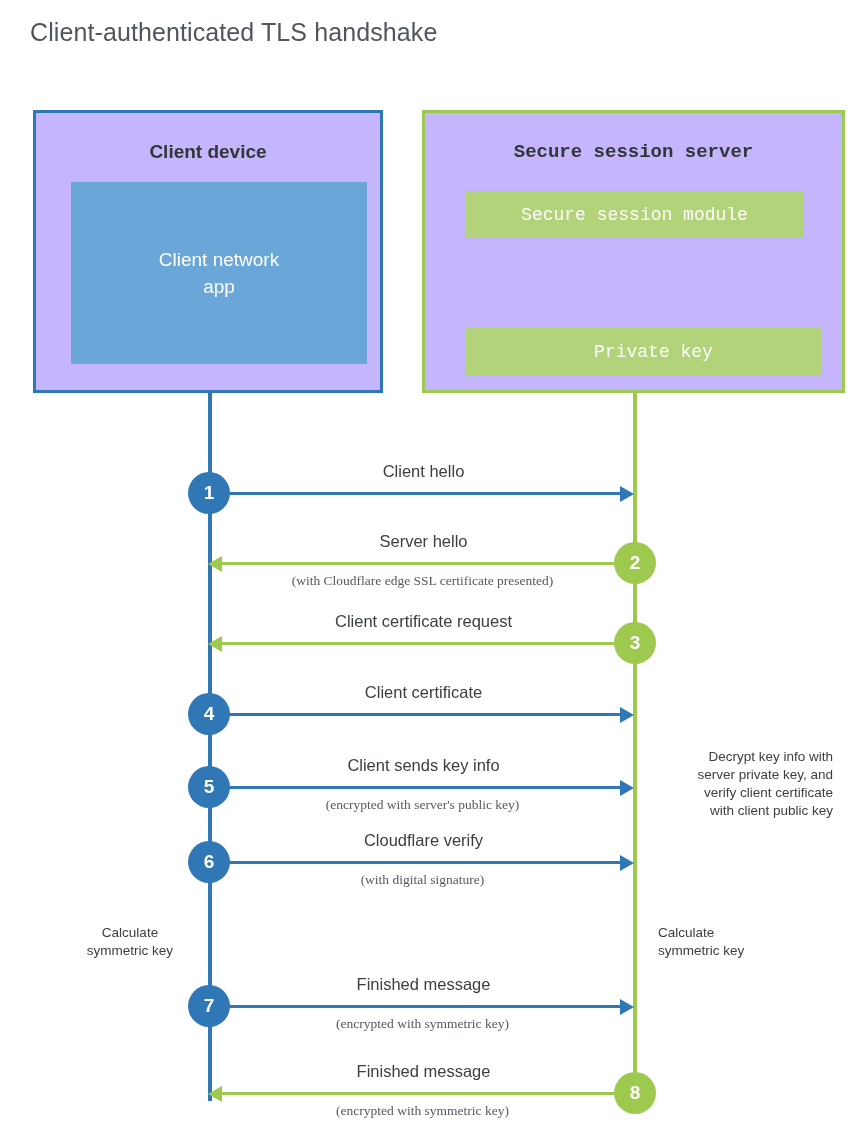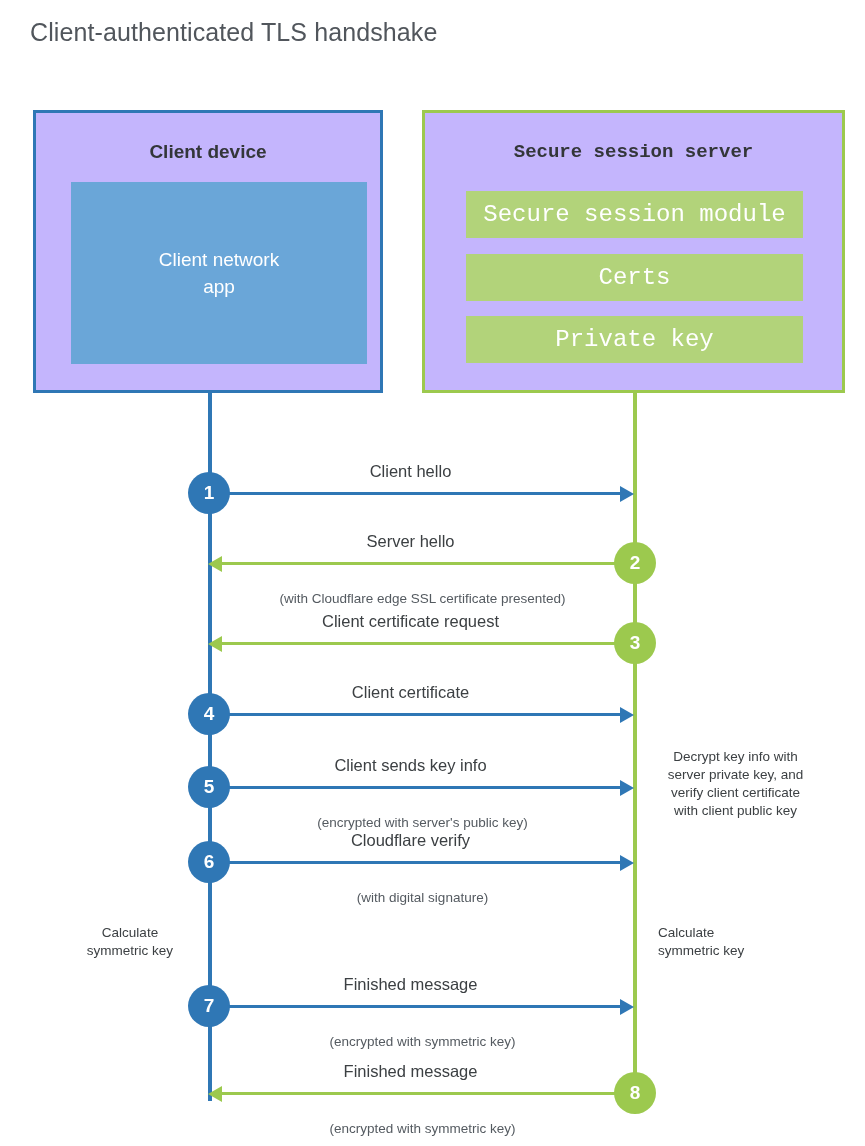--- a/index.html
+++ b/index.html
@@ -80,29 +80,29 @@
     text-align: center;
     white-space: pre-line;
   }
   .server-block {
     position: absolute;
     left: 41px;
     width: 337px;
     height: 47px;
     background: #b2d37a;
     color: #ffffff;
-    font-size: 24px;
+    font-size: 18px;
     display: flex;
     align-items: center;
     justify-content: center;
     text-align: left;
   }
   #server-block-0 { top: 78px; }
   #server-block-1 { top: 141px; }
-  #server-block-2 { top: 203px; }
+  #server-block-2 { top: 215px; padding-left: 19px; }
 
   
   .lifeline {
     position: absolute;
     width: 4px;
   }
   #client-lifeline {
     left: 208px;
     top: 393px;
     height: 708px;
@@ -140,37 +140,38 @@
   .arrowhead.right {
     border-left: 14px solid #2f77b5;
     left: 620px;
   }
   .arrowhead.left {
     border-right: 14px solid #9cc94e;
     left: 208px;
   }
   .msg-label {
     position: absolute;
-    left: 203px;
+    left: 216px;
     width: 415px;
     text-align: center;
     font-size: 16.5px;
     color: #3c4043;
     top: -31px;
     white-space: nowrap;
   }
   .msg-sublabel {
     position: absolute;
     left: 215px;
     width: 415px;
     text-align: center;
     font-size: 13.5px;
     color: #545a60;
-    top: 28px;
+    top: 10px;
     white-space: nowrap;
+    font-family: Liberation Serif, serif;
   }
 
   
   .step-circle {
     position: absolute;
     width: 42px;
     height: 42px;
     border-radius: 50%;
     display: flex;
     align-items: center;
@@ -194,21 +195,21 @@
     position: absolute;
     font-size: 13.5px;
     line-height: 18px;
     color: #3c4043;
     white-space: pre-line;
   }
   #note-server-decrypt {
     left: 638px;
     top: 748px;
     width: 195px;
-    text-align: center;
+    text-align: right;
   }
   #note-client-symmetric {
     left: 60px;
     top: 924px;
     width: 140px;
     text-align: center;
   }
   #note-server-symmetric {
     left: 658px;
     top: 924px;
@@ -225,21 +226,20 @@
 
   <div class="party-box" id="client-box">
     <div class="party-title">Client device</div>
     <div id="client-app-block">Client network
 app</div>
   </div>
 
   <div class="party-box" id="server-box">
     <div class="party-title">Secure session server</div>
     <div class="server-block" id="server-block-0">Secure session module</div>
-    <div class="server-block" id="server-block-1">Certs</div>
     <div class="server-block" id="server-block-2">Private key</div>
   </div>
 
   <div class="lifeline" id="client-lifeline"></div>
   <div class="lifeline" id="server-lifeline"></div>
 
   <div id="messages-layer">
       <div class="msg" style="top: 493px;">
         <div class="msg-line blue" style="left: 210px; width: 413px;"></div>
         <div class="arrowhead right"></div>

